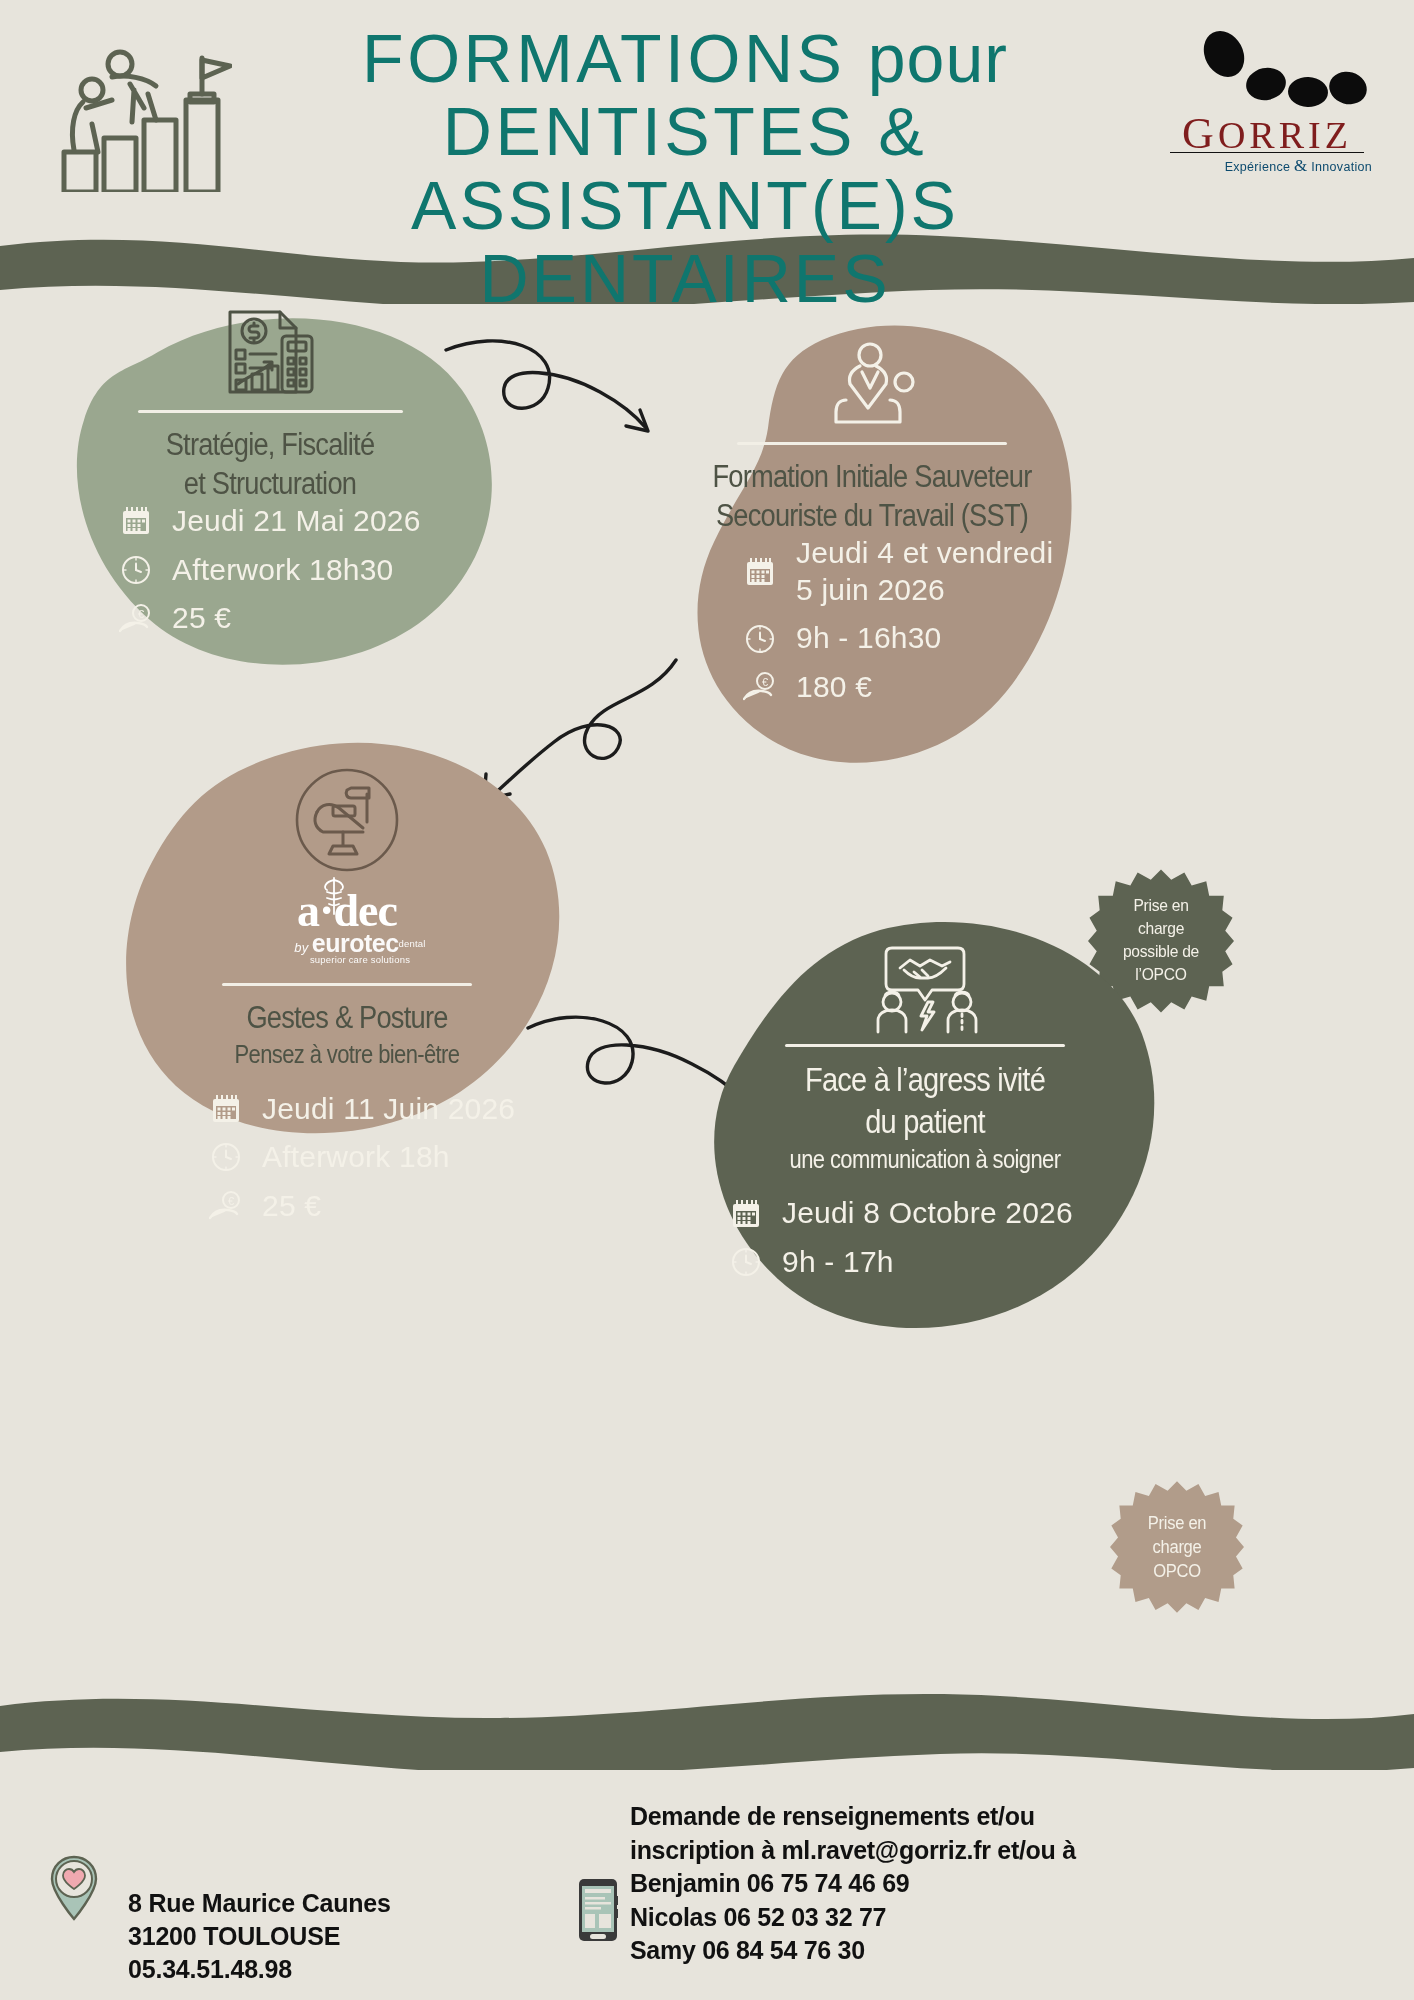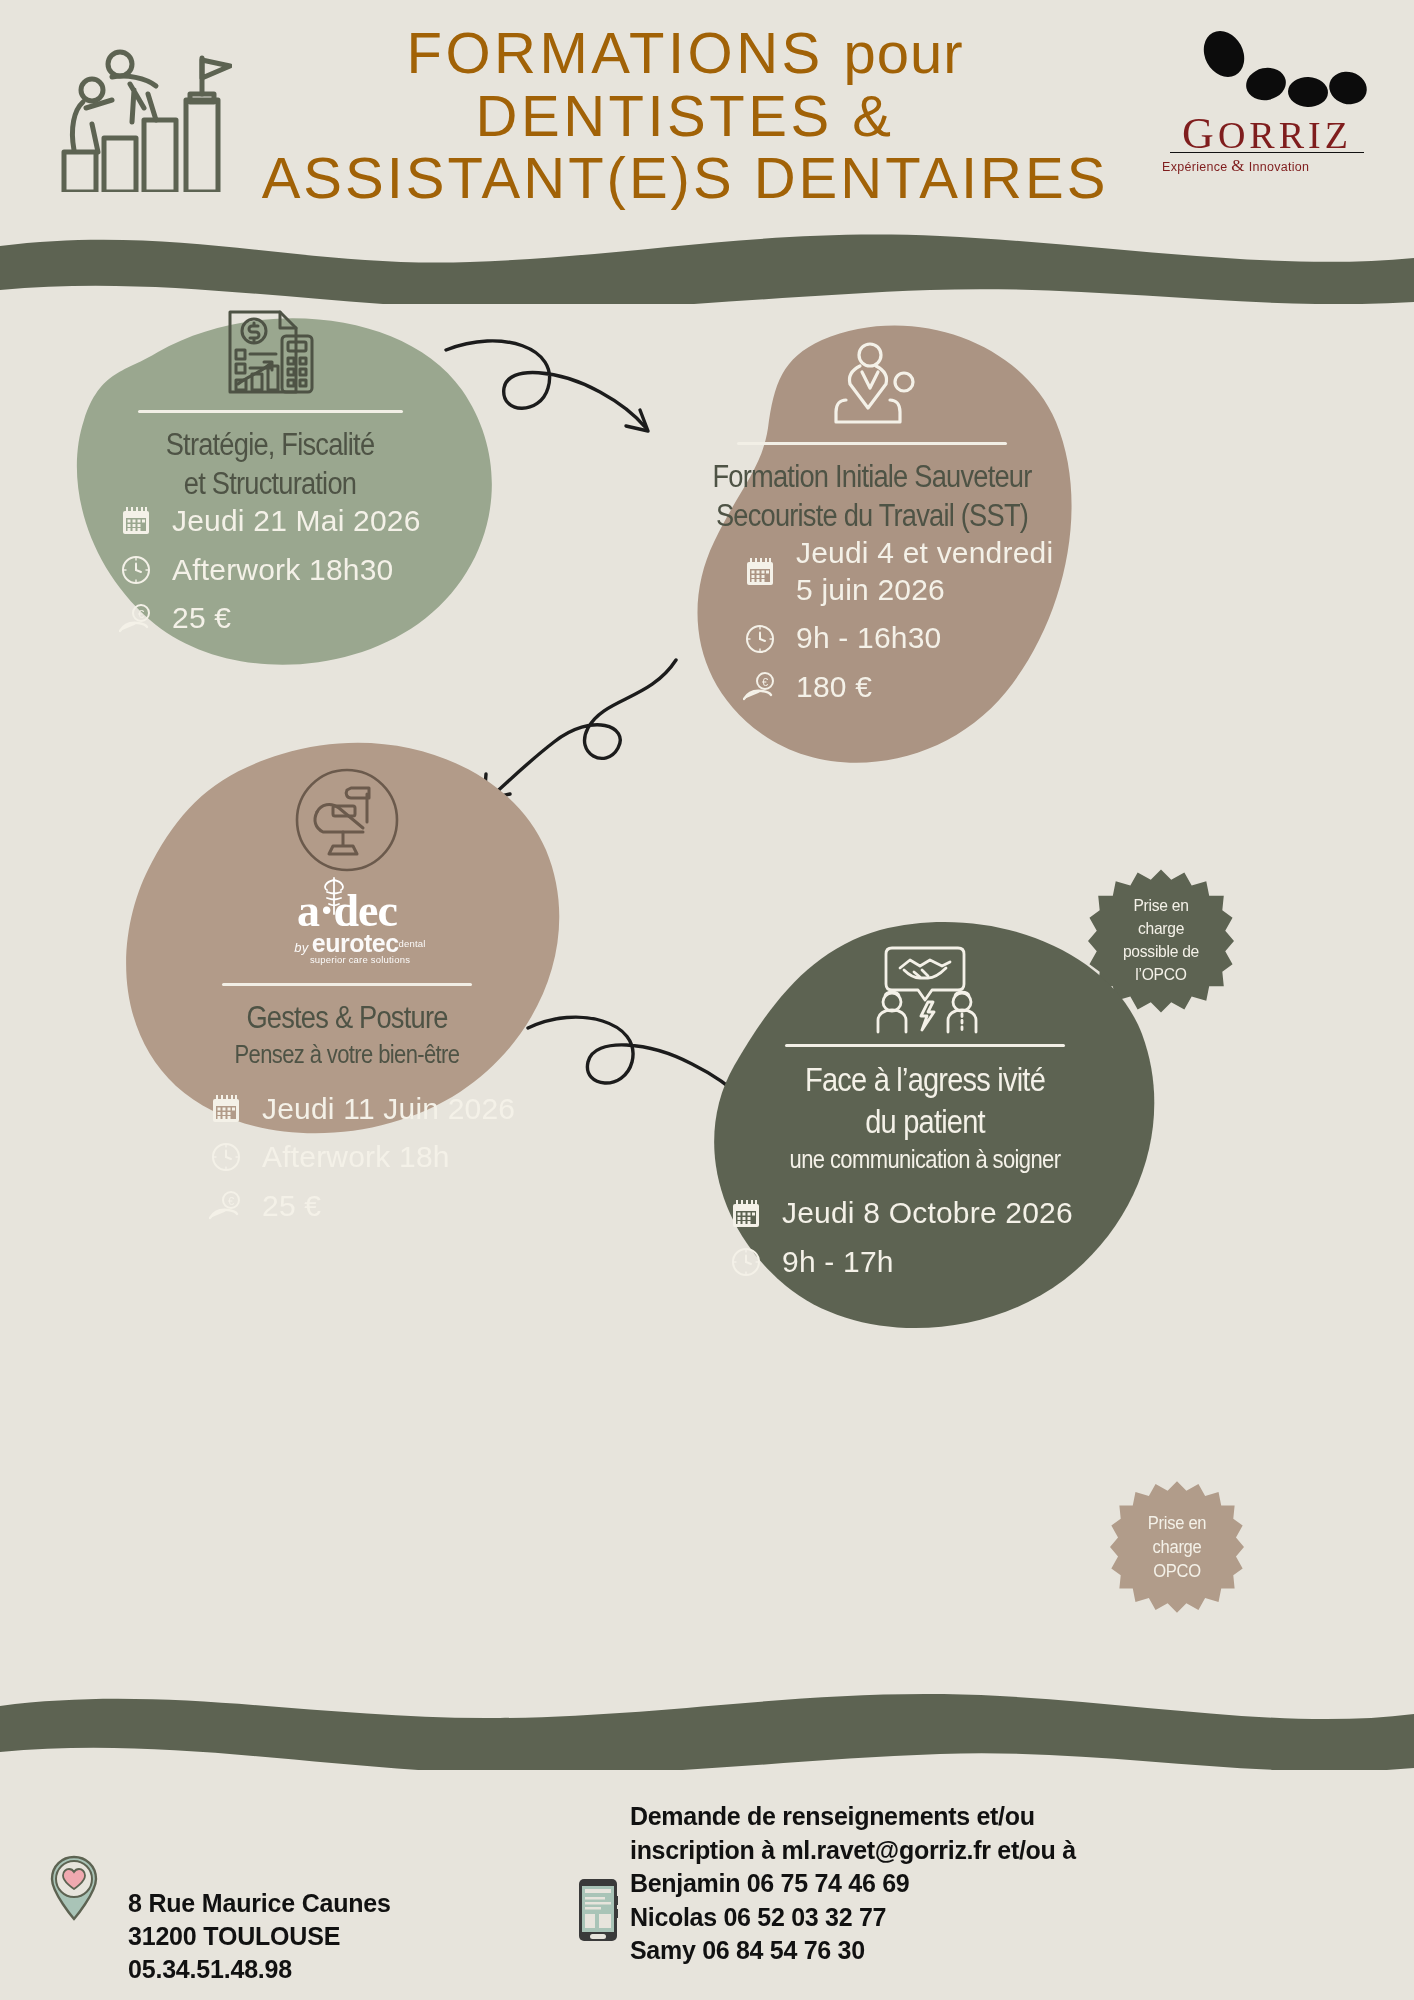--- a/index.html
+++ b/index.html
@@ -36,24 +36,24 @@
   .climb-icon {
     position: absolute;
     left: 52px; top: 32px;
     width: 180px; height: 160px;
   }
   .poster-title {
     position: absolute;
     left: 230px; top: 22px;
     width: 910px;
     text-align: center;
-    color: #a16207;
+    color: #0f766e;
     font-family: "Liberation Sans", sans-serif;
     font-weight: 300;
-    font-size: 58px;
+    font-size: 68px;
     line-height: 1.08;
     letter-spacing: 3.5px;
   }
   .poster-title .l1 { display:block; }
   .poster-title .l2 { display:block; }
   .poster-title .l3 { display:block; letter-spacing: 3px; }
   .title-soft { letter-spacing: 1px; text-transform: none; }
 
   
   .logo {
@@ -75,24 +75,24 @@
   .logo-rule {
     position: absolute;
     left: 8px; top: 122px;
     width: 194px; height: 1px;
     background: #111111;
   }
   .logo-tag {
     position: absolute;
     left: 0; top: 126px;
     width: 210px;
-    text-align: left;
+    text-align: right;
     font-family: "Liberation Sans", sans-serif;
     font-size: 12.5px;
-    color: #7f1d1d;
+    color: #0c4a6e;
     letter-spacing: .3px;
   }
   .logo-tag .amp { font-family: "Liberation Serif", serif; font-size: 17px; }
 
   
   .card { position: absolute; }
   .blob { position: absolute; left: 0; top: 0; }
   .card-content {
     position: absolute;
     text-align: center;

